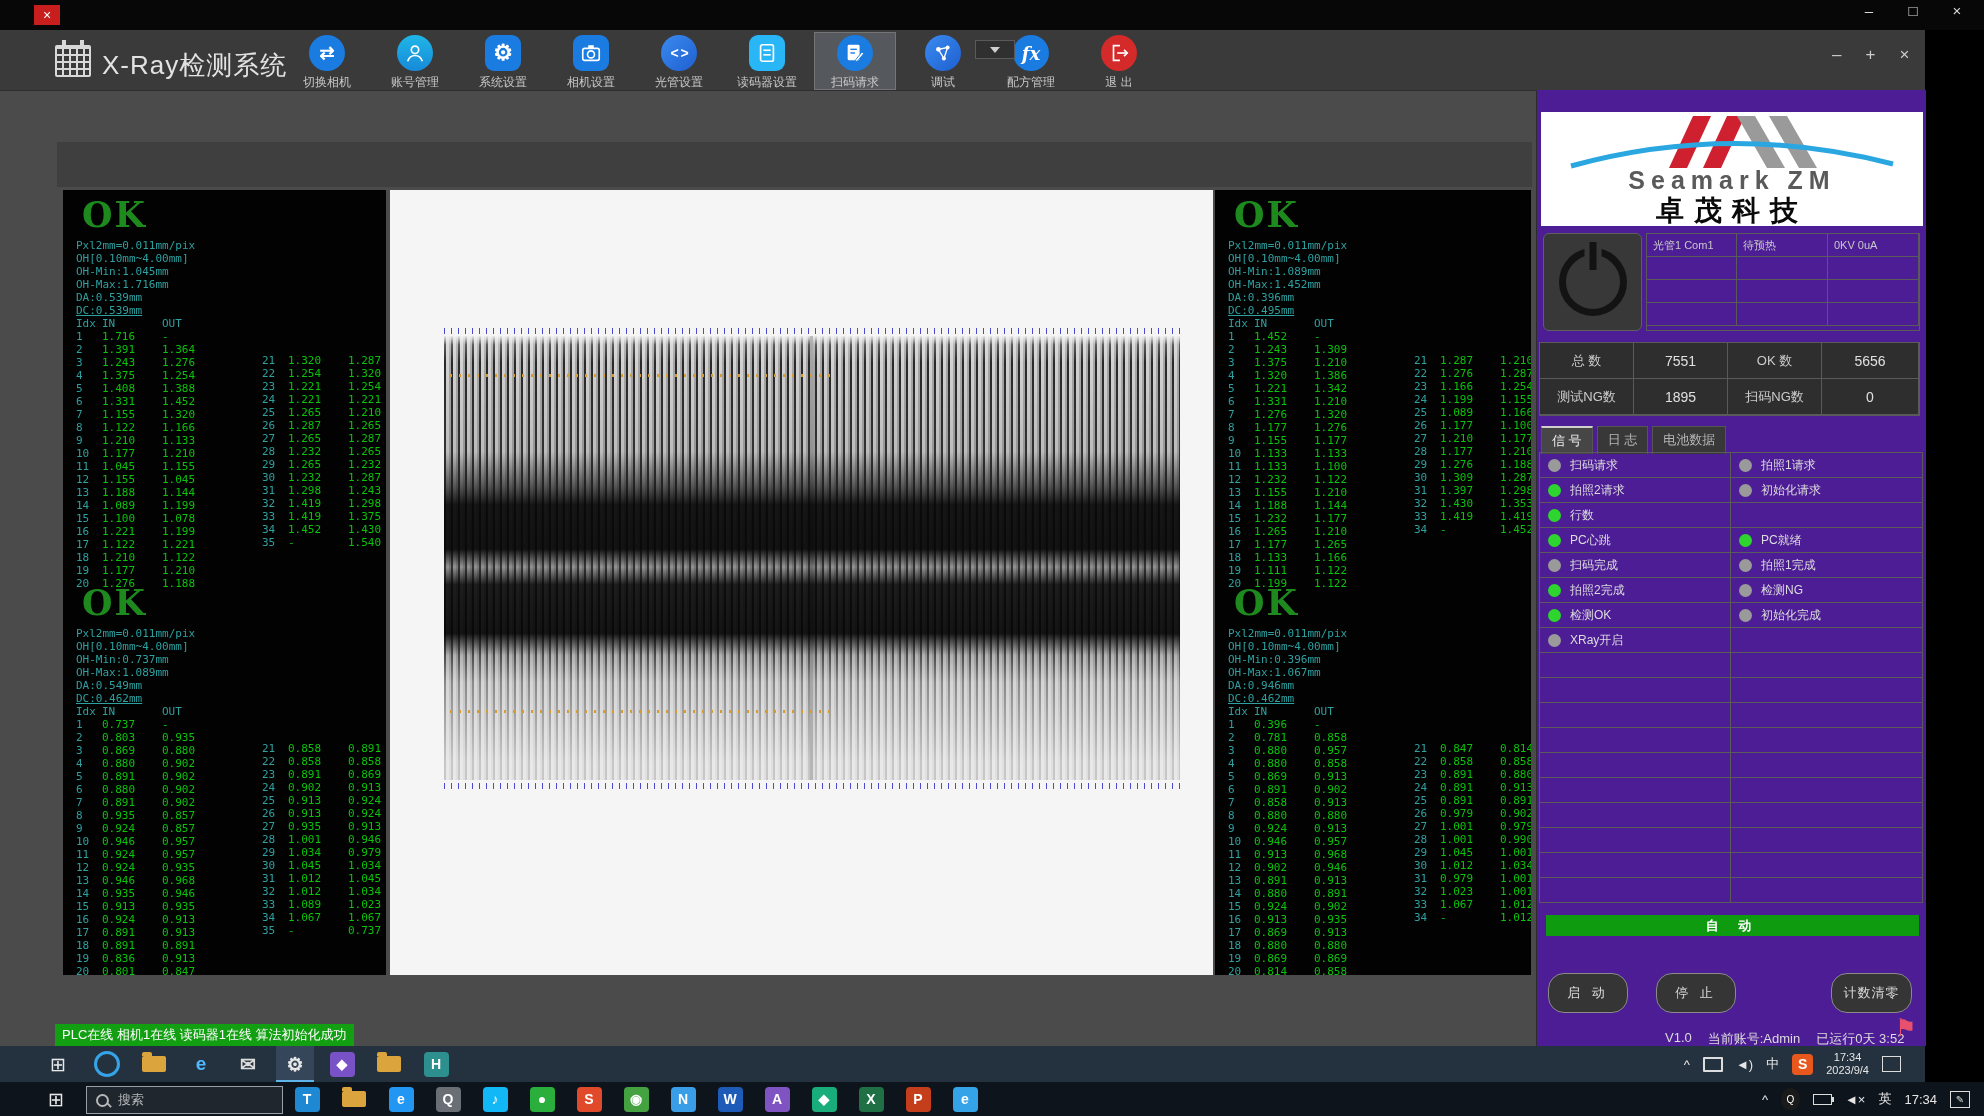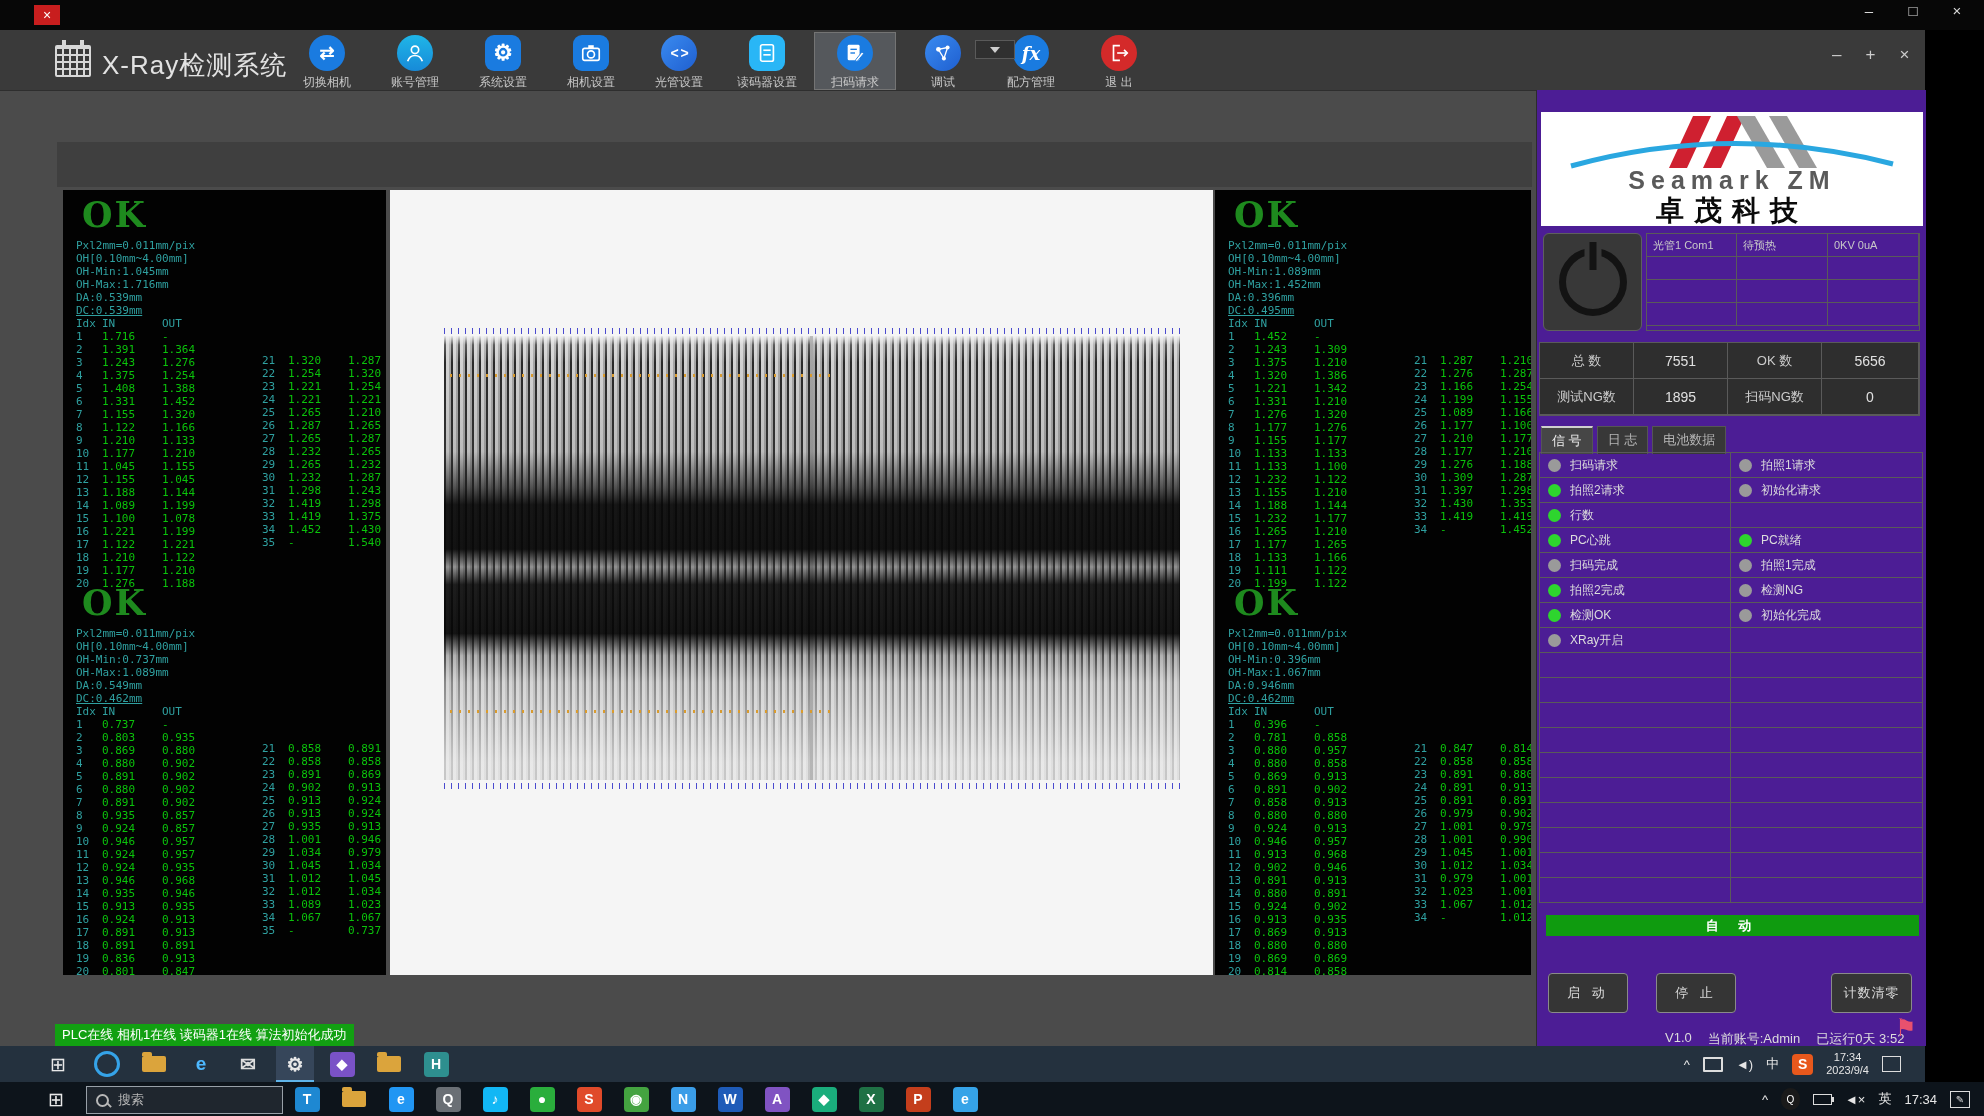--- a/index.html
+++ b/index.html
@@ -106,21 +106,21 @@
   .sig-grid{position:absolute;left:2px;top:362px;width:382px;border:1px solid #5a5a5a;border-bottom:none;}
   .sig-row{display:flex;height:24px;border-bottom:1px solid #5a5a5a;}
   .sig-cell{width:50%;display:flex;align-items:center;gap:9px;padding-left:8px;box-sizing:border-box;border-right:1px solid #5a5a5a;}
   .sig-cell:last-child{border-right:none;}
   .led{width:13px;height:13px;border-radius:50%;background:#9a9a9a;flex:none;}
   .led.on{background:#2ed52e;}
   .sig-label{font-size:12px;color:#dcdcdc;white-space:nowrap;}
   .auto-bar{position:absolute;left:9px;top:825px;width:373px;height:21px;background:#0f9b0f;color:#fff;
     font-size:13px;font-weight:bold;letter-spacing:8px;text-align:center;line-height:21px;}
   .side-btn{position:absolute;top:883px;height:38px;background:#353535;border:1px solid #8a8a8a;
-    border-radius:4px;color:#dcdcdc;font-size:13px;letter-spacing:4px;display:flex;align-items:center;
+    border-radius:16px;color:#dcdcdc;font-size:13px;letter-spacing:4px;display:flex;align-items:center;
     justify-content:center;cursor:pointer;}
   .btn-start{left:11px;width:78px;} .btn-stop{left:119px;width:78px;} .btn-reset{left:294px;width:79px;letter-spacing:1px;}
   .side-footer{position:absolute;left:128px;top:940px;display:flex;gap:16px;font-size:13px;color:#dcdcdc;white-space:nowrap;}
   .ime-flag{position:absolute;left:358px;top:924px;font-size:24px;color:#e8516e;}
 
   
   .status-green{left:55px;top:1024px;height:22px;line-height:22px;background:#12a012;color:#fff;
     font-size:13px;padding:0 7px;white-space:nowrap;}
 
   

